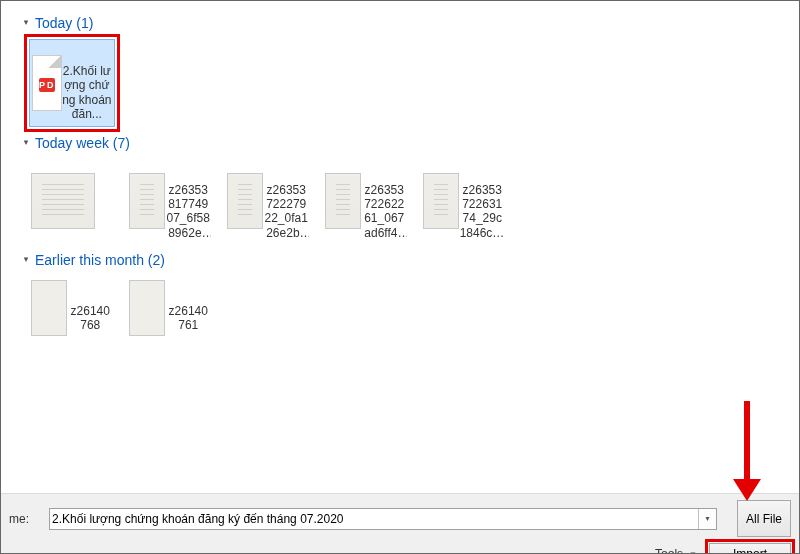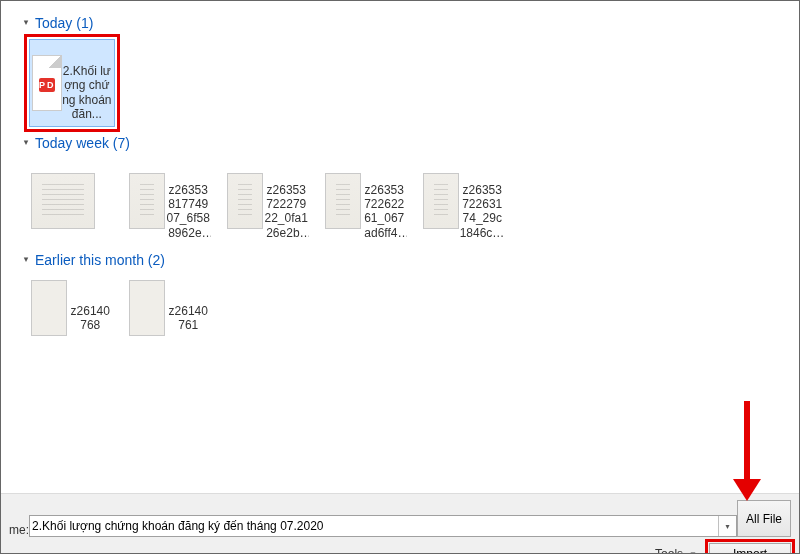--- a/index.html
+++ b/index.html
@@ -130,22 +130,22 @@
   .bottom-bar {
     position: absolute;
     left: 0; right: 0; bottom: 0;
     height: 60px;
     background: #f0f0f0;
     border-top: 1px solid #dcdcdc;
     padding: 6px 8px 8px 8px;
   }
   .row1 {
     display: flex;
-    align-items: flex-end;
-    gap: 0;
+    align-items: center;
+    gap: 20px;
   }
   .row1 .lbl {
     color: #333;
     font-size: 12px;
   }
   .filename-combo {
     flex: 1;
     display: flex;
     border: 1px solid #a0a0a0;
     background: #fff;

